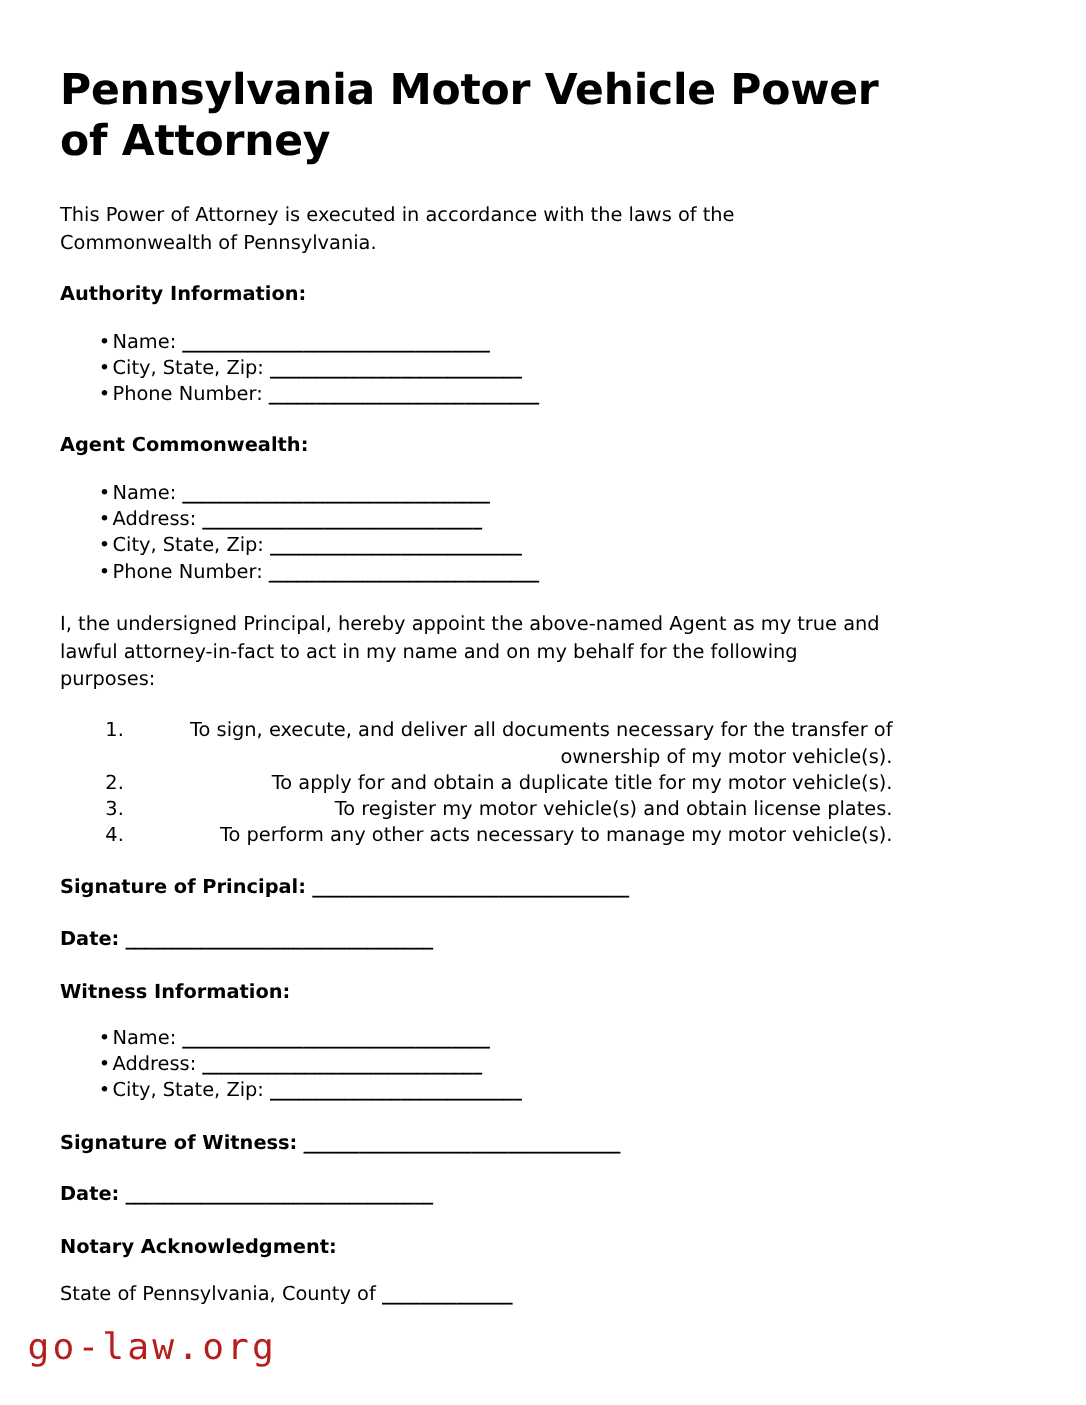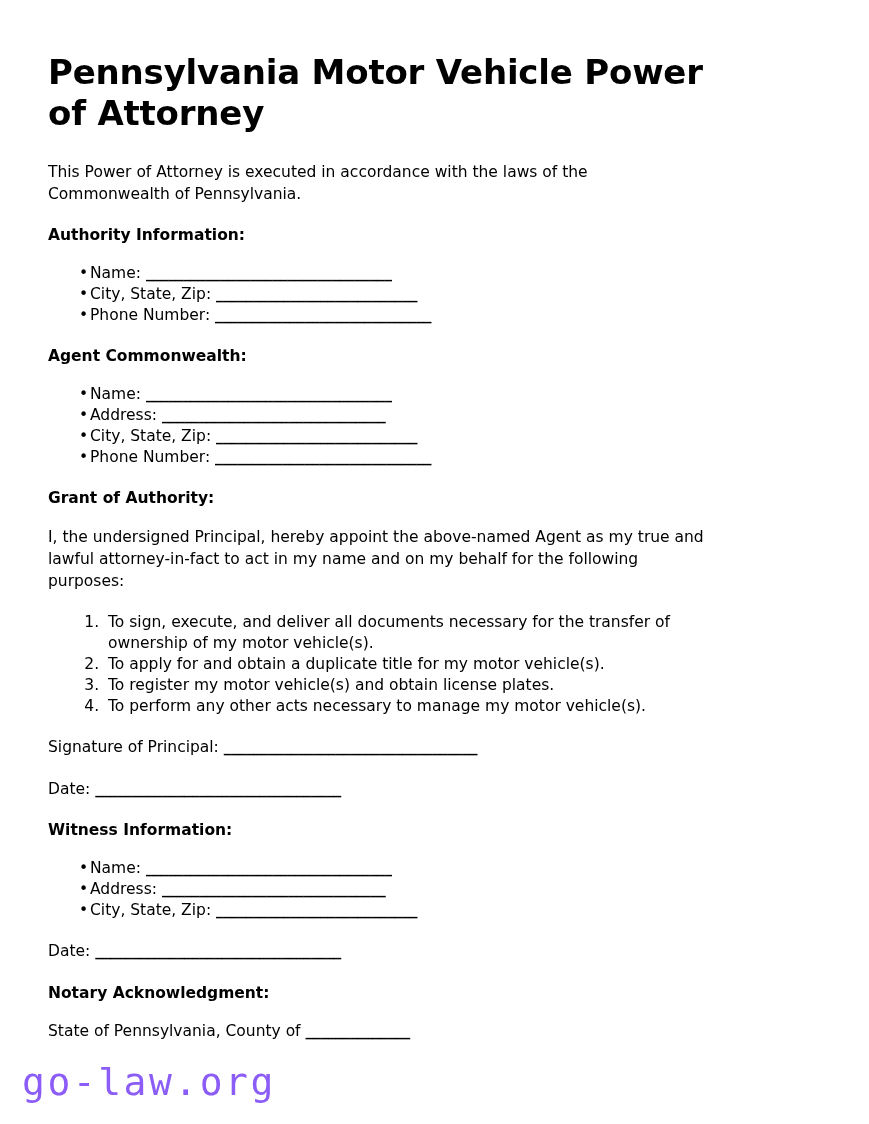--- a/index.html
+++ b/index.html
@@ -70,57 +70,58 @@
     left: 31px;
     top: 0;
     font-size: 15.5px;
     line-height: 1.36;
   }
 
   ol.power-list {
     margin: 0 0 20px 0;
     padding: 0 0 0 56px;
     list-style-position: outside;
+    text-align: right;
   }
   ol.power-list li {
     font-size: 15.5px;
     line-height: 1.36;
     max-width: 710px;
     padding-left: 4px;
   }
 
   .sig-line {
     font-size: 15.5px;
     line-height: 1.4;
     margin: 0 0 20px 0;
     white-space: nowrap;
   }
   .sig-line .lbl {
-    font-weight: normal;
+    font-weight: bold;
   }
   .blank {
     font-weight: bold;
     letter-spacing: -0.3px;
   }
 
   .notary-para {
     font-size: 15.5px;
     line-height: 1.4;
     margin: 0;
     white-space: nowrap;
   }
 
   .watermark {
     position: absolute;
     left: 22px;
     top: 1063px;
     font-family: "DejaVu Sans Mono", "Liberation Mono", monospace;
-    font-size: 38px;
+    font-size: 29px;
     letter-spacing: 2.5px;
-    color: #8b5cf6;
+    color: #b91c1c;
     white-space: nowrap;
     line-height: 1;
   }
 </style>
 </head>
 <body>
 
 <div class="page">
 
   <h1 class="doc-title">Pennsylvania Motor Vehicle Power of Attorney</h1>
@@ -137,21 +138,20 @@
 
   <h2 class="section-head">Agent Commonwealth:</h2>
 
   <ul class="field-list">
     <li><span>Name:</span> <span class="blank">_________________________________</span></li>
     <li><span>Address:</span> <span class="blank">______________________________</span></li>
     <li><span>City, State, Zip:</span> <span class="blank">___________________________</span></li>
     <li><span>Phone Number:</span> <span class="blank">_____________________________</span></li>
   </ul>
 
-  <h2 class="section-head">Grant of Authority:</h2>
 
   <p class="para">I, the undersigned Principal, hereby appoint the above-named Agent as my true and lawful attorney-in-fact to act in my name and on my behalf for the following purposes:</p>
 
   <ol class="power-list">
     <li>To sign, execute, and deliver all documents necessary for the transfer of ownership of my motor vehicle(s).</li>
     <li>To apply for and obtain a duplicate title for my motor vehicle(s).</li>
     <li>To register my motor vehicle(s) and obtain license plates.</li>
     <li>To perform any other acts necessary to manage my motor vehicle(s).</li>
   </ol>
 
@@ -167,20 +167,24 @@
   </p>
 
   <h2 class="section-head">Witness Information:</h2>
 
   <ul class="field-list">
     <li><span>Name:</span> <span class="blank">_________________________________</span></li>
     <li><span>Address:</span> <span class="blank">______________________________</span></li>
     <li><span>City, State, Zip:</span> <span class="blank">___________________________</span></li>
   </ul>
 
+  <p class="sig-line">
+    <span class="lbl">Signature of Witness:</span>
+    <span class="blank">__________________________________</span>
+  </p>
 
   <p class="sig-line">
     <span class="lbl">Date:</span>
     <span class="blank">_________________________________</span>
   </p>
 
   <h2 class="section-head">Notary Acknowledgment:</h2>
 
   <p class="notary-para">
     <span>State of Pennsylvania, County of</span>

